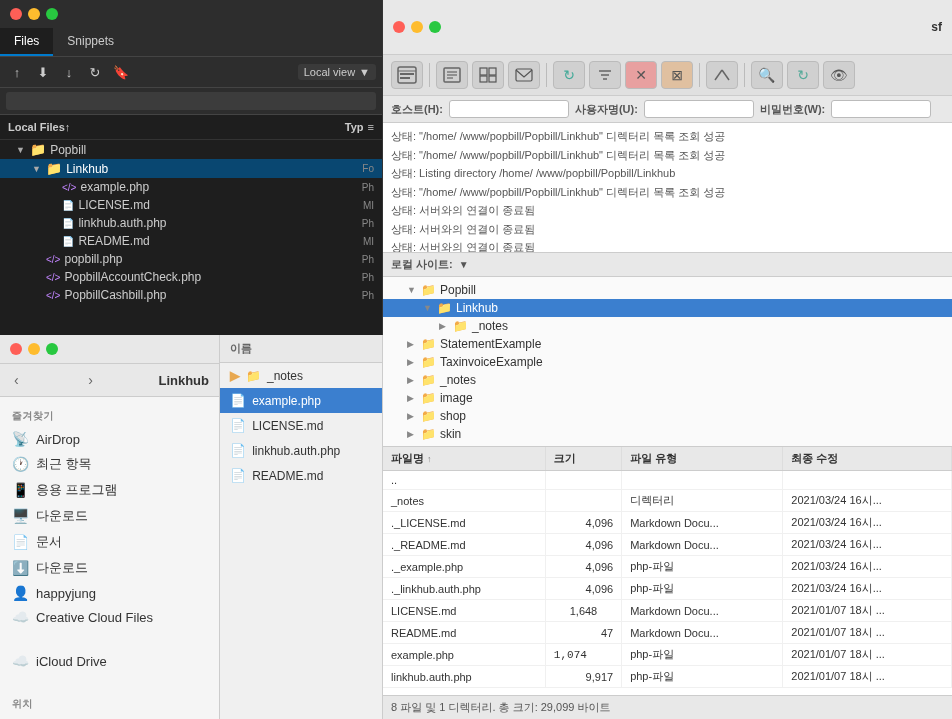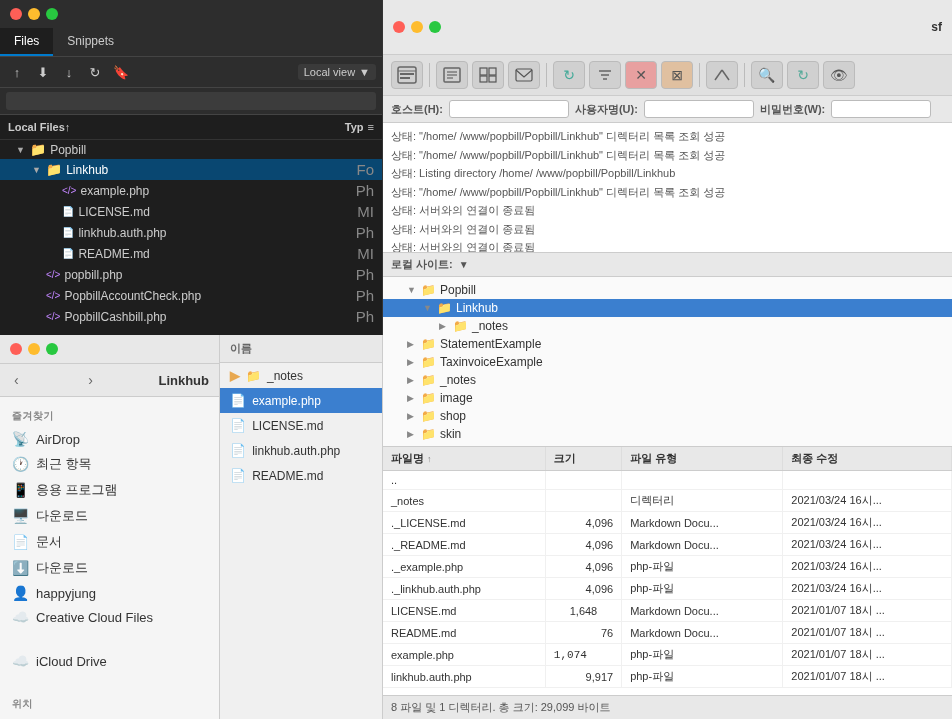--- a/index.html
+++ b/index.html
@@ -104,21 +104,21 @@
       cursor: pointer;
       white-space: nowrap;
     }
     .tree-item.selected { background: #094771; color: #fff; }
     .indent-1 { padding-left: 16px; }
     .indent-2 { padding-left: 32px; }
     .indent-3 { padding-left: 48px; }
     .folder-icon { color: #e8a850; font-size: 13px; }
     .type-label {
       margin-left: auto;
-      font-size: 15px;
+      font-size: 10px;
       color: #888;
       padding-right: 4px;
     }
     .tree-arrow { font-size: 9px; color: #aaa; width: 10px; }
 
     
     .bottom-left {
       position: absolute;
       left: 0; top: 335px;
       width: 220px;
@@ -705,21 +705,21 @@
             <td>2021/03/24 16시...</td>
           </tr>
           <tr>
             <td>LICENSE.md</td>
             <td style="text-align: center;">1,648</td>
             <td>Markdown Docu...</td>
             <td>2021/01/07 18시 ...</td>
           </tr>
           <tr>
             <td>README.md</td>
-            <td style="text-align: right;">76</td>
+            <td style="text-align: right;">47</td>
             <td>Markdown Docu...</td>
             <td>2021/01/07 18시 ...</td>
           </tr>
           <tr>
             <td>example.php</td>
             <td style="text-align: left; font-family: Liberation Mono, monospace;">1,074</td>
             <td>php-파일</td>
             <td>2021/01/07 18시 ...</td>
           </tr>
           <tr>

